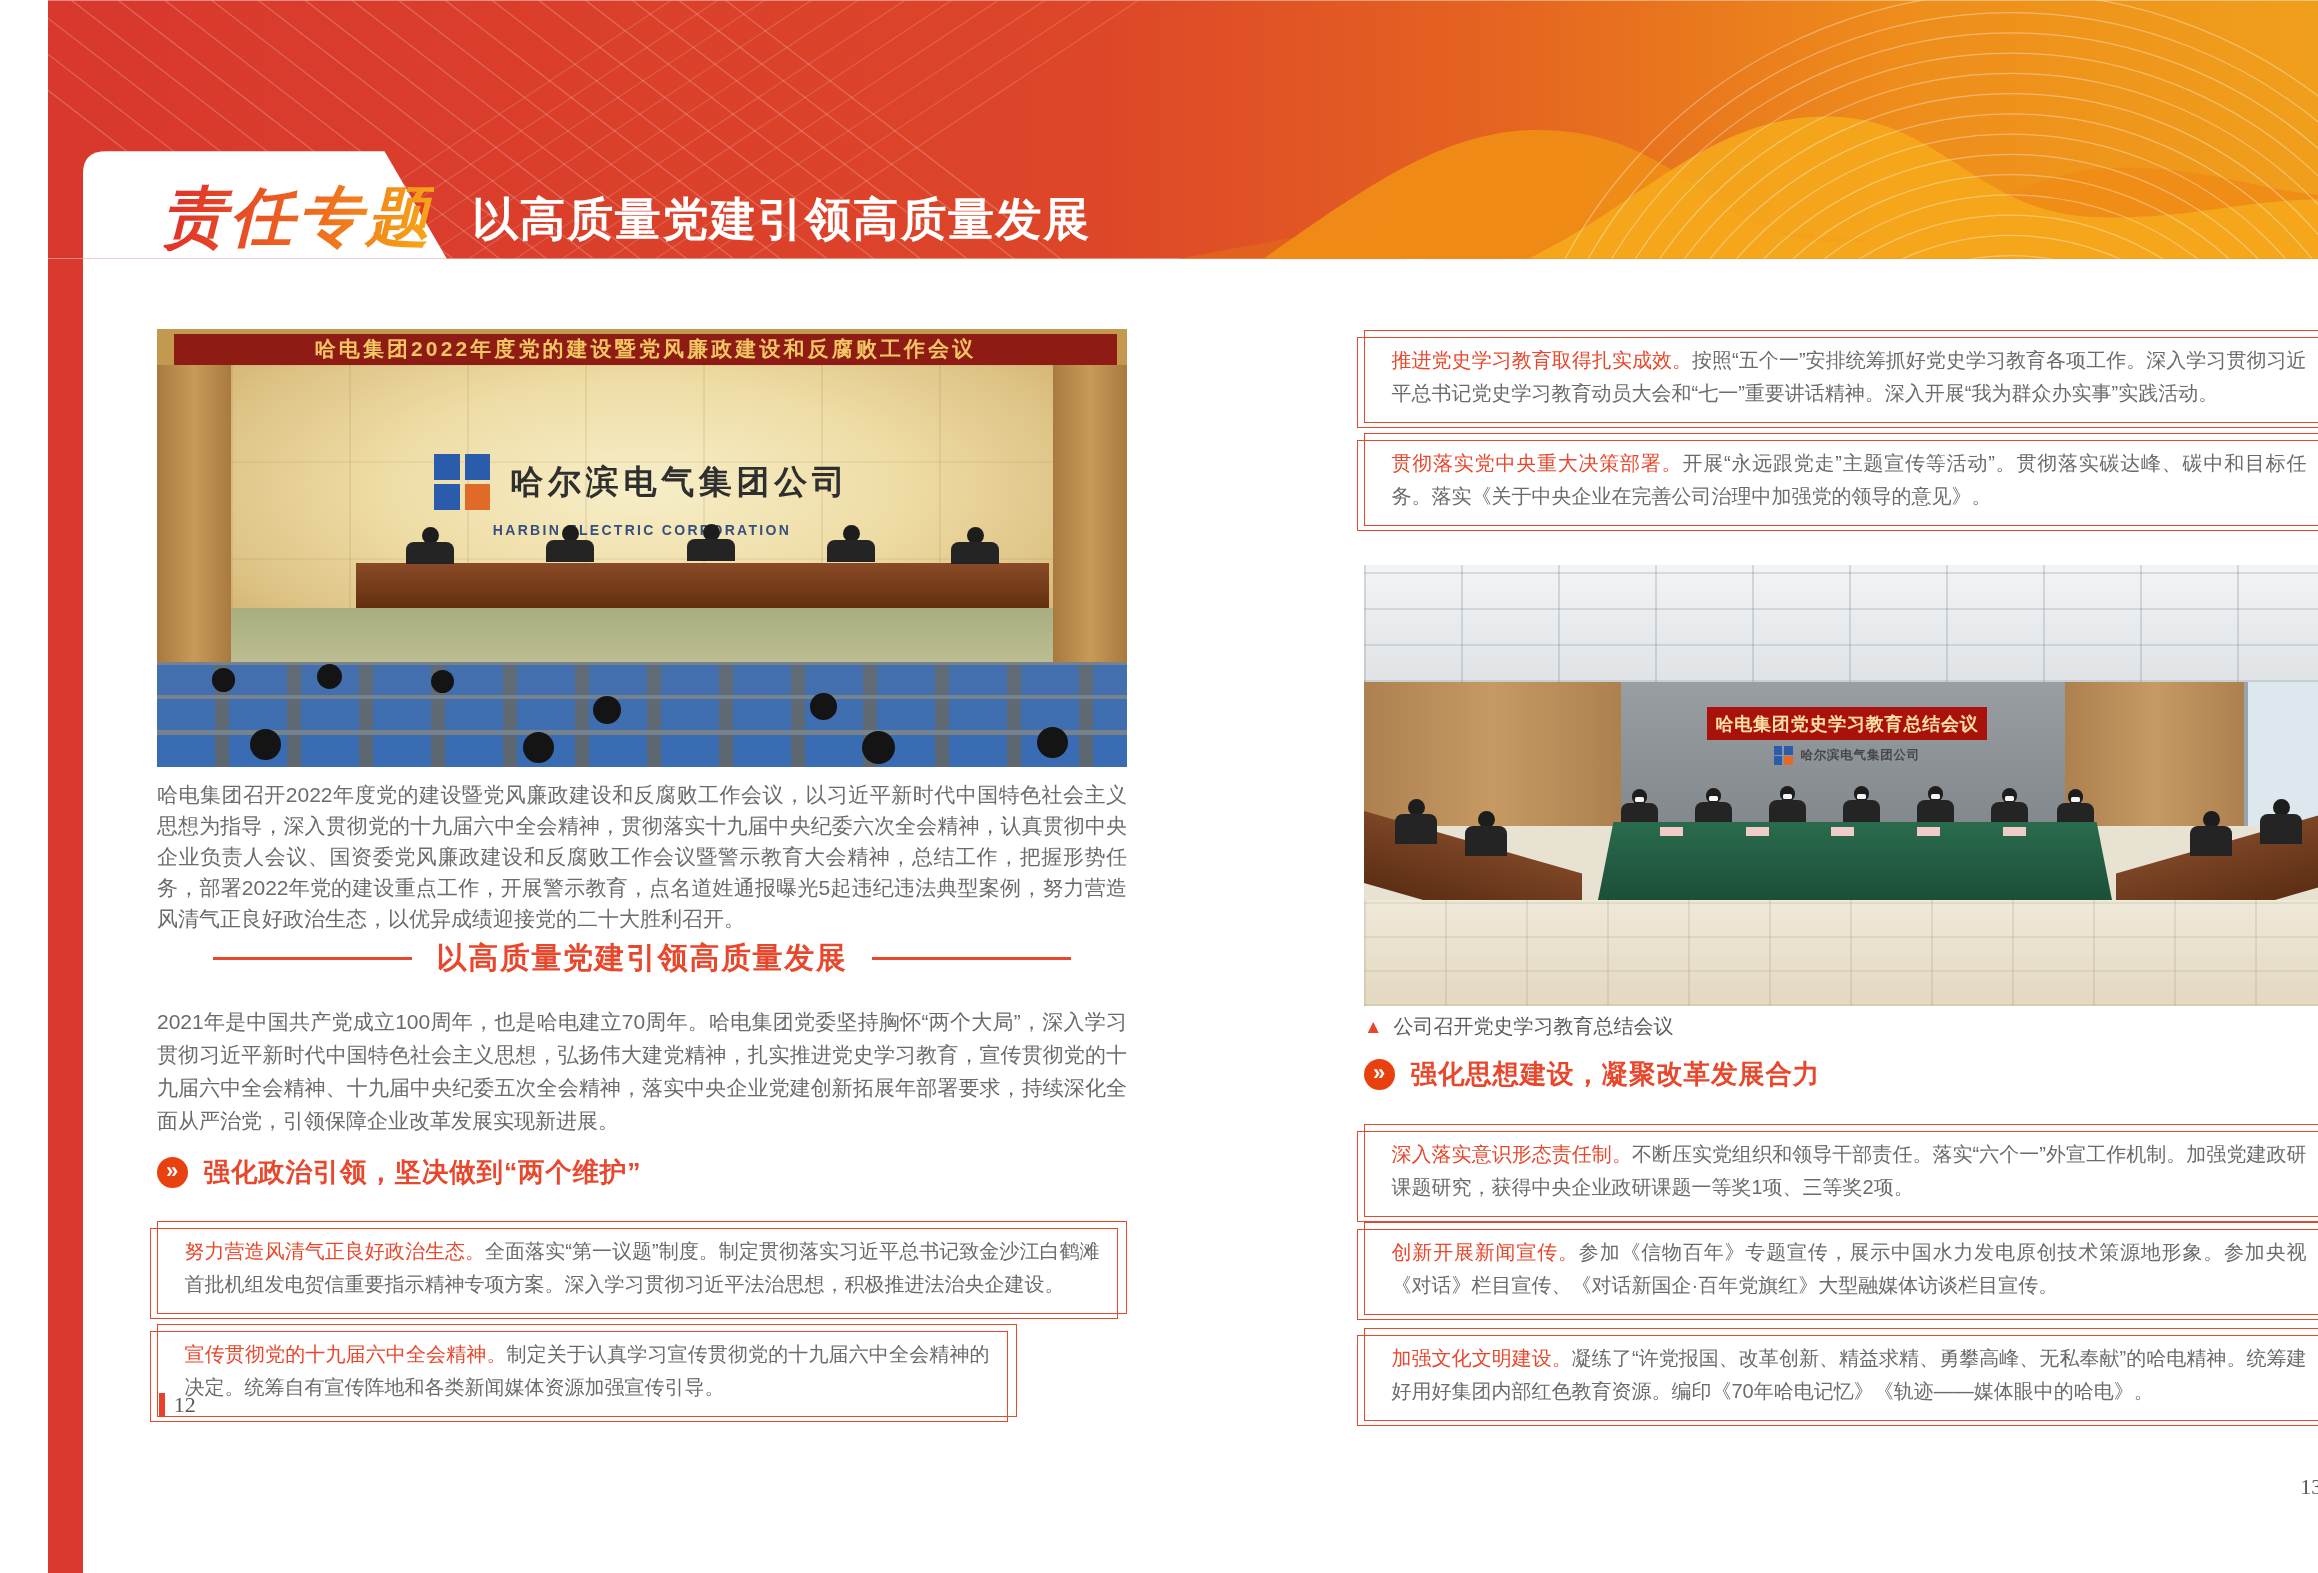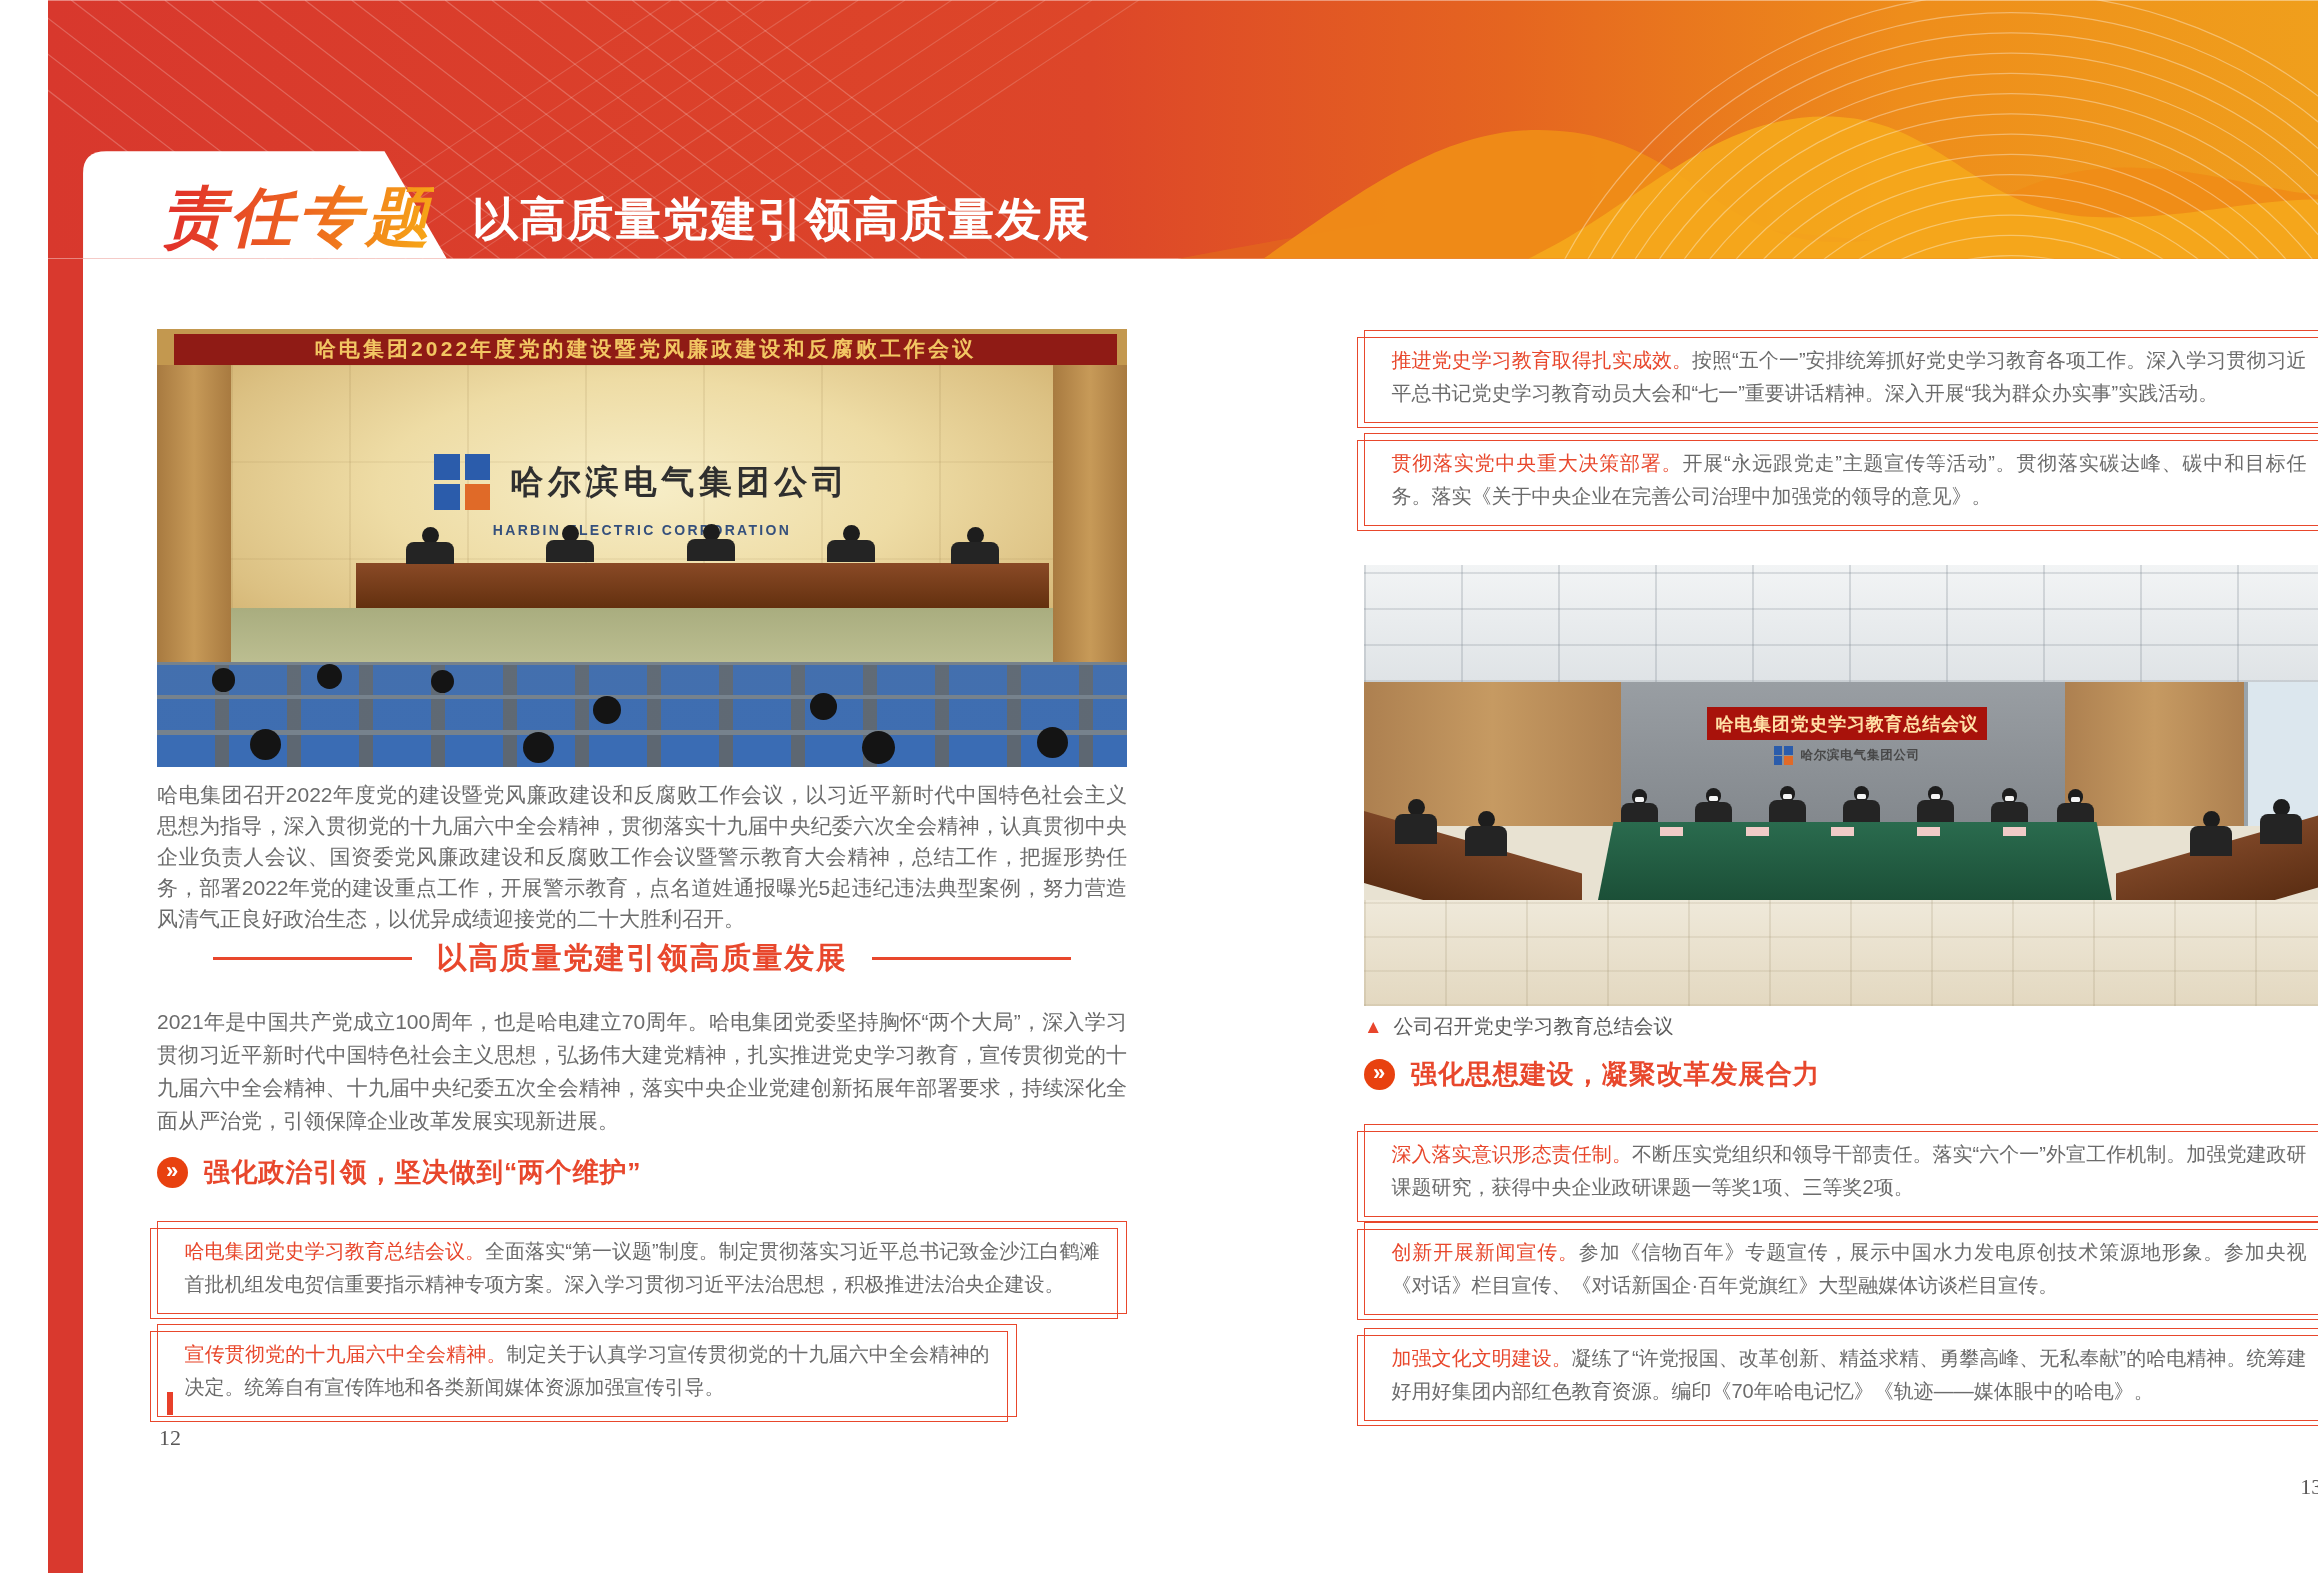--- a/index.html
+++ b/index.html
@@ -248,27 +248,27 @@
   </div>
 
   <div class="abs body-par2" style="left:109px;top:1005px;width:970px;">2021年是中国共产党成立100周年，也是哈电建立70周年。哈电集团党委坚持胸怀“两个大局”，深入学习贯彻习近平新时代中国特色社会主义思想，弘扬伟大建党精神，扎实推进党史学习教育，宣传贯彻党的十九届六中全会精神、十九届中央纪委五次全会精神，落实中央企业党建创新拓展年部署要求，持续深化全面从严治党，引领保障企业改革发展实现新进展。</div>
 
   <div class="abs sec-head" style="left:109px;top:1154px;">
     <div class="sec-icon">»</div>
     <div>强化政治引领，坚决做到“两个维护”</div>
   </div>
 
   <div class="abs note-box" style="left:109px;top:1221px;width:970px;min-height:87px;">
-    <p><span class="lead">哈电集团党史学习教育总结会议。</span><span>全面落实“第一议题”制度。制定贯彻落实习近平总书记致金沙江白鹤滩首批机组发电贺信重要指示精神专项方案。深入学习贯彻习近平法治思想，积极推进法治央企建设。</span></p>
+    <p><span class="lead">努力营造风清气正良好政治生态。</span><span>全面落实“第一议题”制度。制定贯彻落实习近平总书记致金沙江白鹤滩首批机组发电贺信重要指示精神专项方案。深入学习贯彻习近平法治思想，积极推进法治央企建设。</span></p>
   </div>
   <div class="abs note-box" style="left:109px;top:1324px;width:860px;min-height:87px;">
     <p><span class="lead">宣传贯彻党的十九届六中全会精神。</span><span>制定关于认真学习宣传贯彻党的十九届六中全会精神的决定。统筹自有宣传阵地和各类新闻媒体资源加强宣传引导。</span></p>
   </div>
 
-  <div class="abs pagenum" style="left:111px;top:1392px;flex-direction:column;">
+  <div class="abs pagenum" style="left:111px;top:1392px;">
     <div class="pagebar"></div>
     <div>12</div>
   </div>
 
   <div class="abs note-box" style="left:1316px;top:330px;width:970px;min-height:84px;">
     <p><span class="lead">推进党史学习教育取得扎实成效。</span><span>按照“五个一”安排统筹抓好党史学习教育各项工作。深入学习贯彻习近平总书记党史学习教育动员大会和“七一”重要讲话精神。深入开展“我为群众办实事”实践活动。</span></p>
   </div>
   <div class="abs note-box" style="left:1316px;top:433px;width:970px;min-height:87px;">
     <p><span class="lead">贯彻落实党中央重大决策部署。</span><span>开展“永远跟党走”主题宣传等活动”。贯彻落实碳达峰、碳中和目标任务。落实《关于中央企业在完善公司治理中加强党的领导的意见》。</span></p>
   </div>

